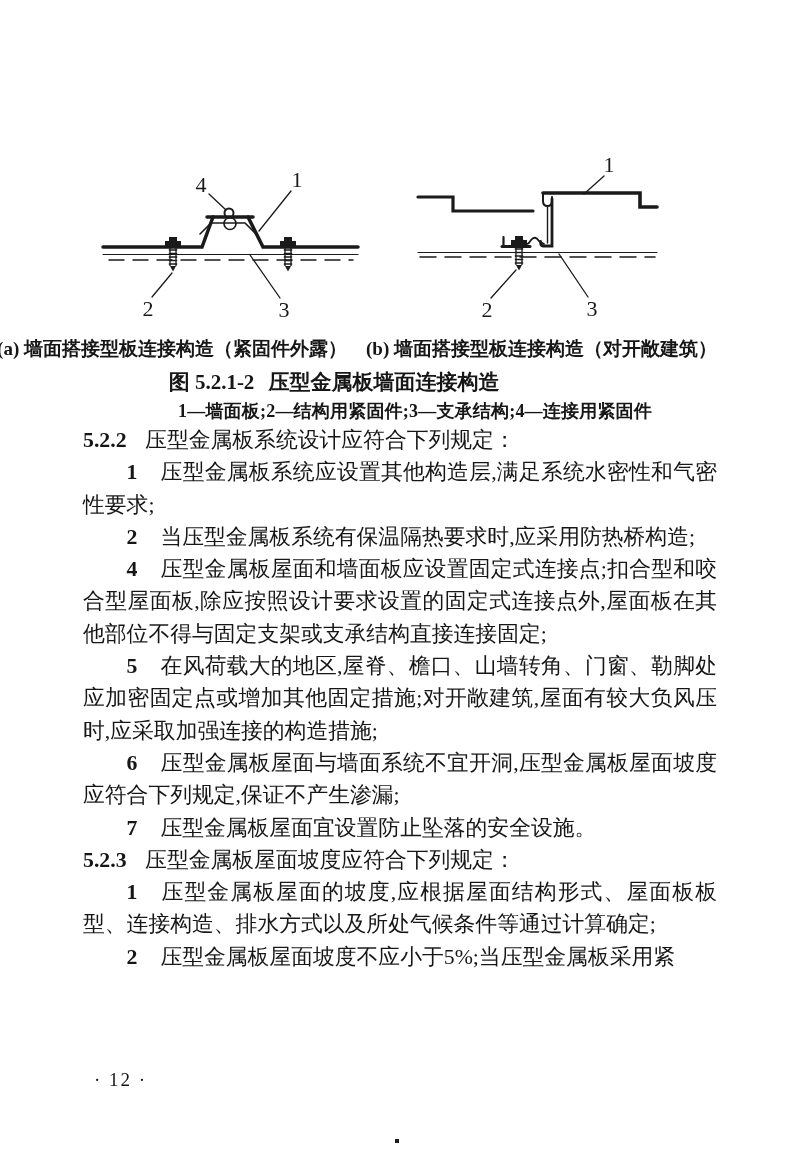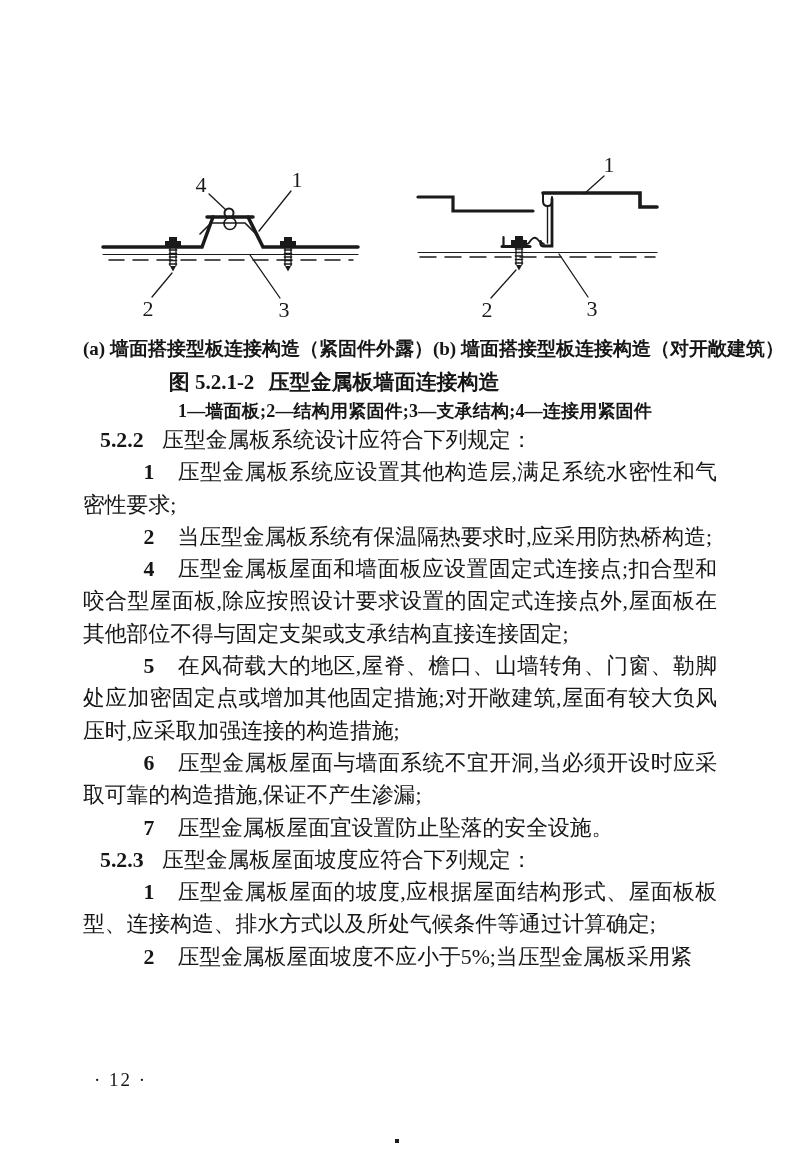--- a/index.html
+++ b/index.html
@@ -9,41 +9,41 @@
     overflow:hidden;
   }
   .page{position:absolute;inset:0;}
   
   .diag{position:absolute;}
   .diag-a{left:95px;top:150px;}
   .diag-b{left:410px;top:150px;}
   .diag text{font-family:"Liberation Serif","DejaVu Serif",serif;font-size:22px;fill:#1a1a1a;}
   .caption-row{
     position:absolute;left:83px;top:336px;width:634px;
-    display:flex;justify-content:flex-start;
-    font-size:19px;font-weight:700;white-space:nowrap;
+    display:flex;justify-content:flex-end;
+    font-size:19px;font-weight:700;white-space:nowrap;gap:19px;
   }
   .fig-title{
     position:absolute;left:0;top:368px;width:668px;text-align:center;
     font-size:21px;font-weight:700;
   }
   .fig-title .gap{display:inline-block;width:14px;}
   .fig-legend{
     position:absolute;left:0;top:399px;width:800px;text-align:center;
     font-size:18px;font-weight:700;letter-spacing:0.2px;padding-left:15px;
   }
   
   .body-text{
     position:absolute;left:83px;top:424px;width:634px;
     font-size:21.8px;line-height:32.3px;
     text-align:justify;text-justify:inter-ideograph;
   }
   .body-text p{margin:0;}
   .para.item{text-indent:2em;}
-  .para .num{font-weight:700;margin-right:1.05em;margin-left:17px;}
+  .para .num{font-weight:700;margin-right:1.05em;}
   .para.section .num{margin-right:0.85em;}
   
   .page-num{
     position:absolute;left:94px;top:1069px;font-size:19px;letter-spacing:2px;
   }
   .speck{position:absolute;left:395px;top:1139px;width:4px;height:4px;background:#1c1c1c;}
 </style>
 </head>
 <body>
 
@@ -112,21 +112,21 @@
   </div>
 
   <div class="fig-legend">1—墙面板;2—结构用紧固件;3—支承结构;4—连接用紧固件</div>
 
   <div class="body-text">
     <p class="para section"><span class="num">5.2.2</span><span>压型金属板系统设计应符合下列规定：</span></p>
     <p class="para item"><span class="num">1</span><span>压型金属板系统应设置其他构造层,满足系统水密性和气密性要求;</span></p>
     <p class="para item"><span class="num">2</span><span>当压型金属板系统有保温隔热要求时,应采用防热桥构造;</span></p>
     <p class="para item"><span class="num">4</span><span>压型金属板屋面和墙面板应设置固定式连接点;扣合型和咬合型屋面板,除应按照设计要求设置的固定式连接点外,屋面板在其他部位不得与固定支架或支承结构直接连接固定;</span></p>
     <p class="para item"><span class="num">5</span><span>在风荷载大的地区,屋脊、檐口、山墙转角、门窗、勒脚处应加密固定点或增加其他固定措施;对开敞建筑,屋面有较大负风压时,应采取加强连接的构造措施;</span></p>
-    <p class="para item"><span class="num">6</span><span>压型金属板屋面与墙面系统不宜开洞,当必须开设时应采取可靠的构造措施,保证不产生渗漏;</span></p>
+    <p class="para item"><span class="num">6</span><span>压型金属板屋面与墙面系统不宜开洞,压型金属板屋面坡度应符合下列规定,保证不产生渗漏;</span></p>
     <p class="para item"><span class="num">7</span><span>压型金属板屋面宜设置防止坠落的安全设施。</span></p>
     <p class="para section"><span class="num">5.2.3</span><span>压型金属板屋面坡度应符合下列规定：</span></p>
     <p class="para item"><span class="num">1</span><span>压型金属板屋面的坡度,应根据屋面结构形式、屋面板板型、连接构造、排水方式以及所处气候条件等通过计算确定;</span></p>
     <p class="para item"><span class="num">2</span><span>压型金属板屋面坡度不应小于5%;当压型金属板采用紧</span></p>
   </div>
 
   <div class="page-num">· 12 ·</div>
   <div class="speck"></div>
 
 </div>

